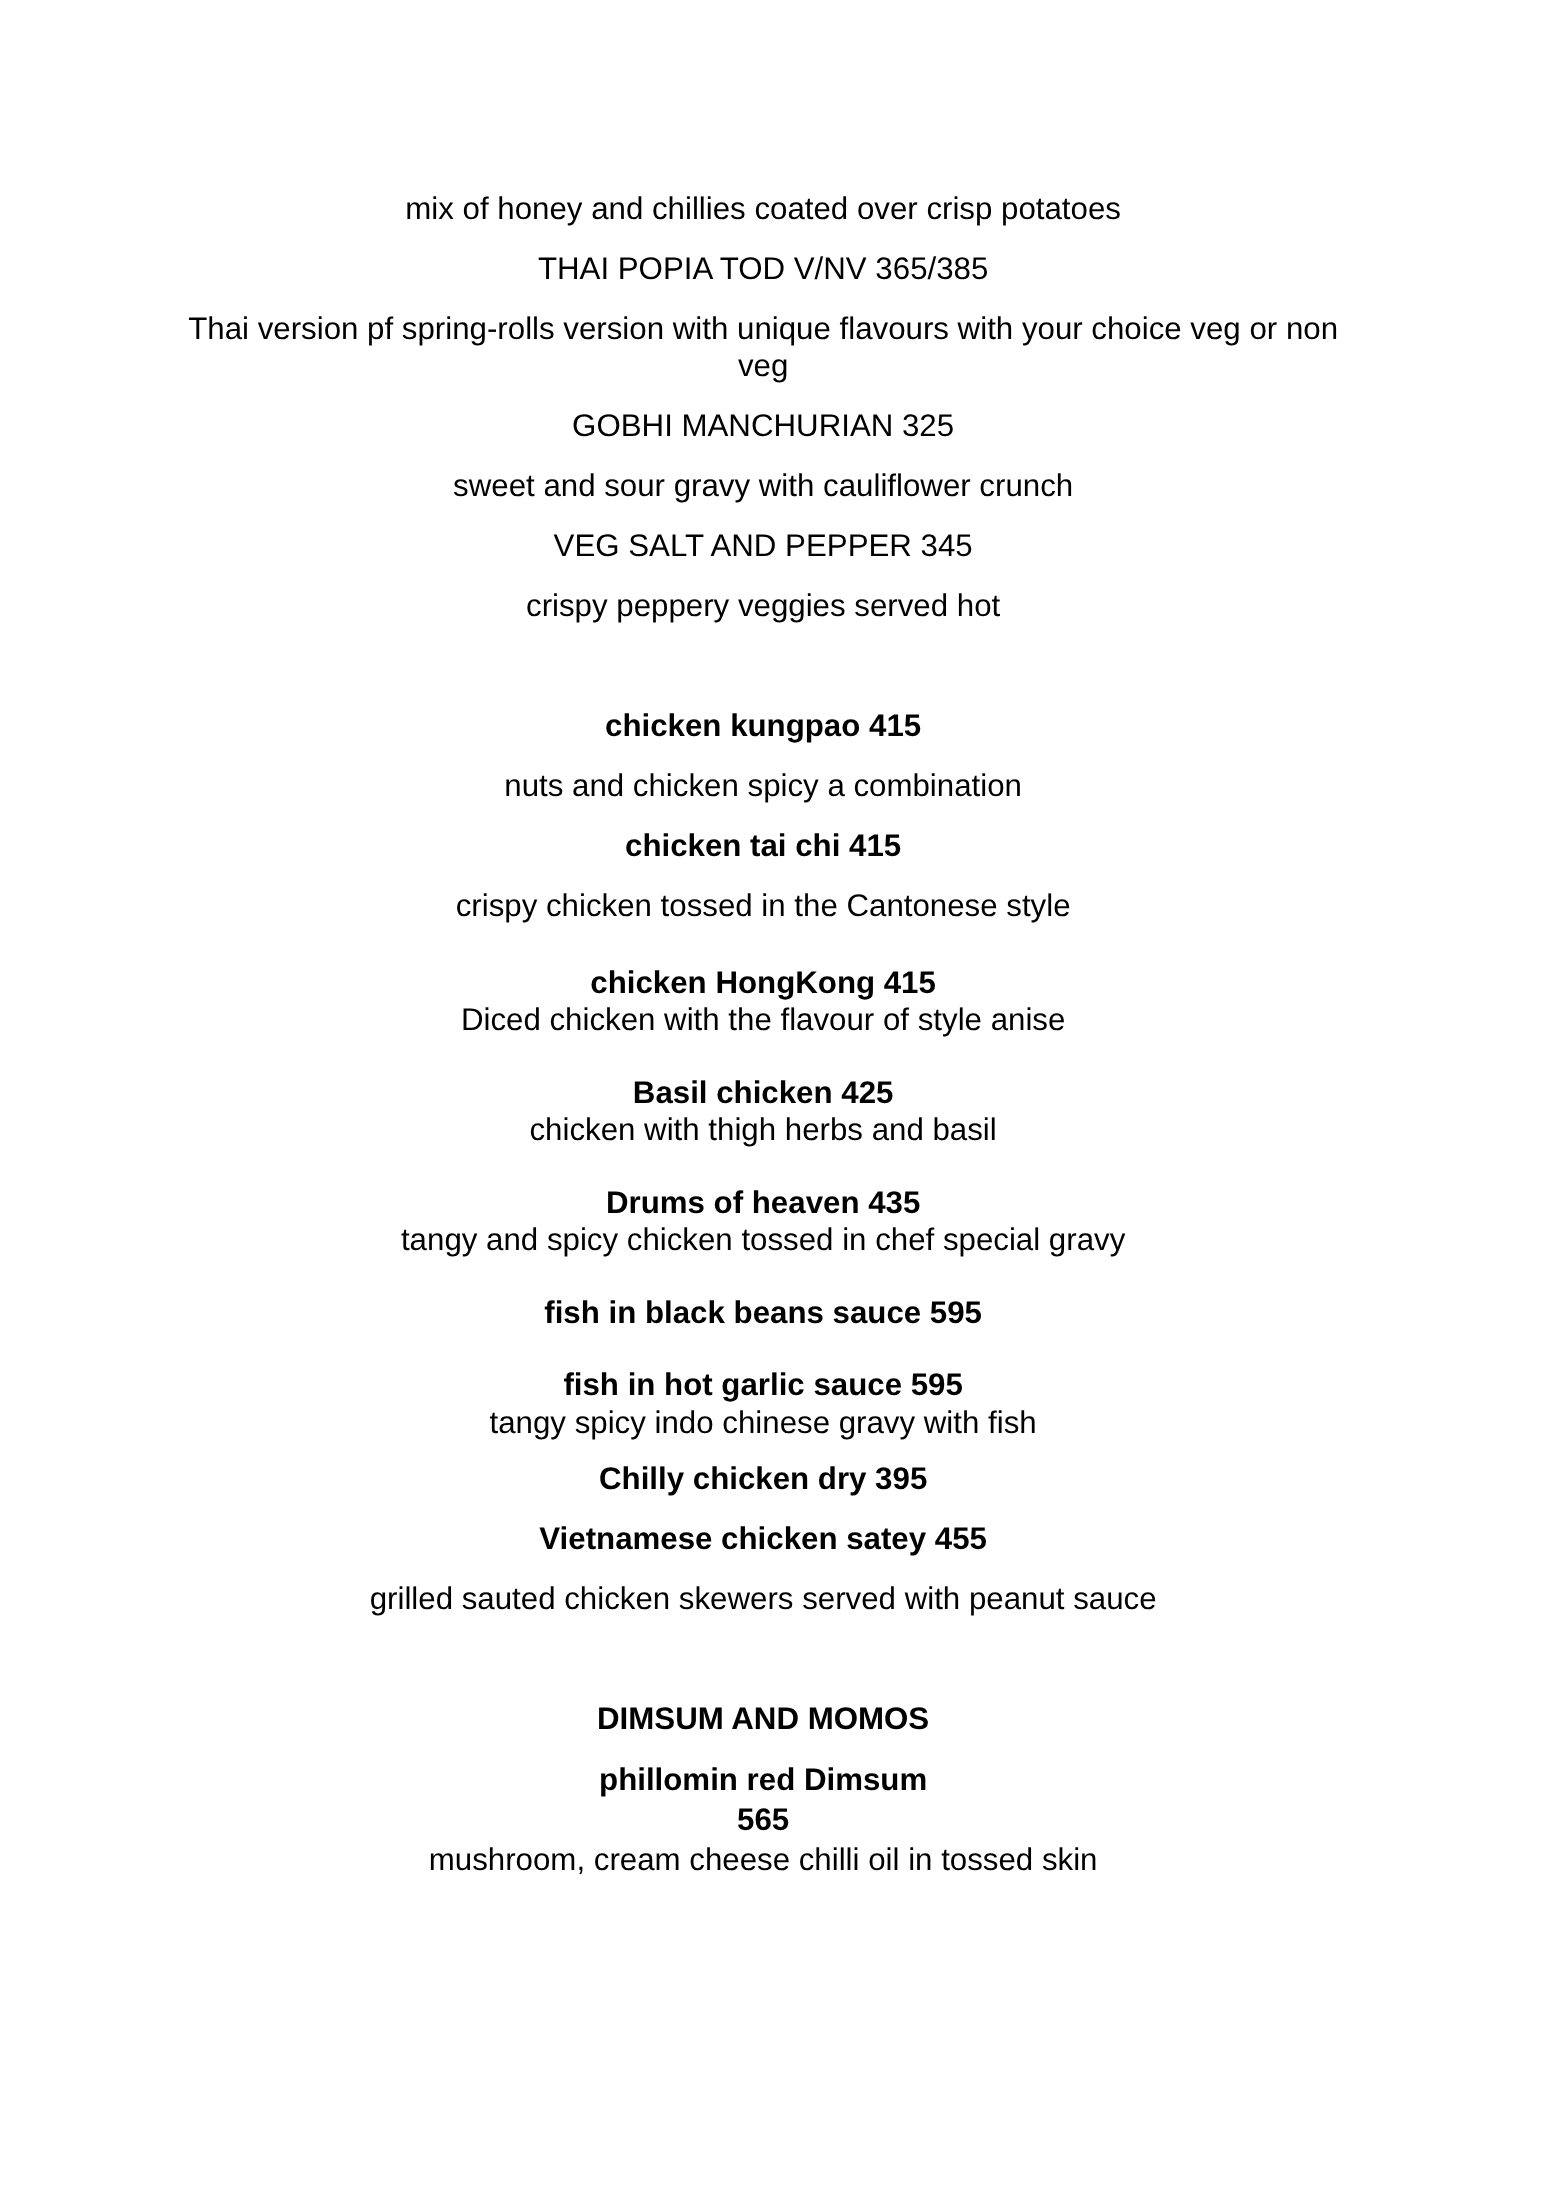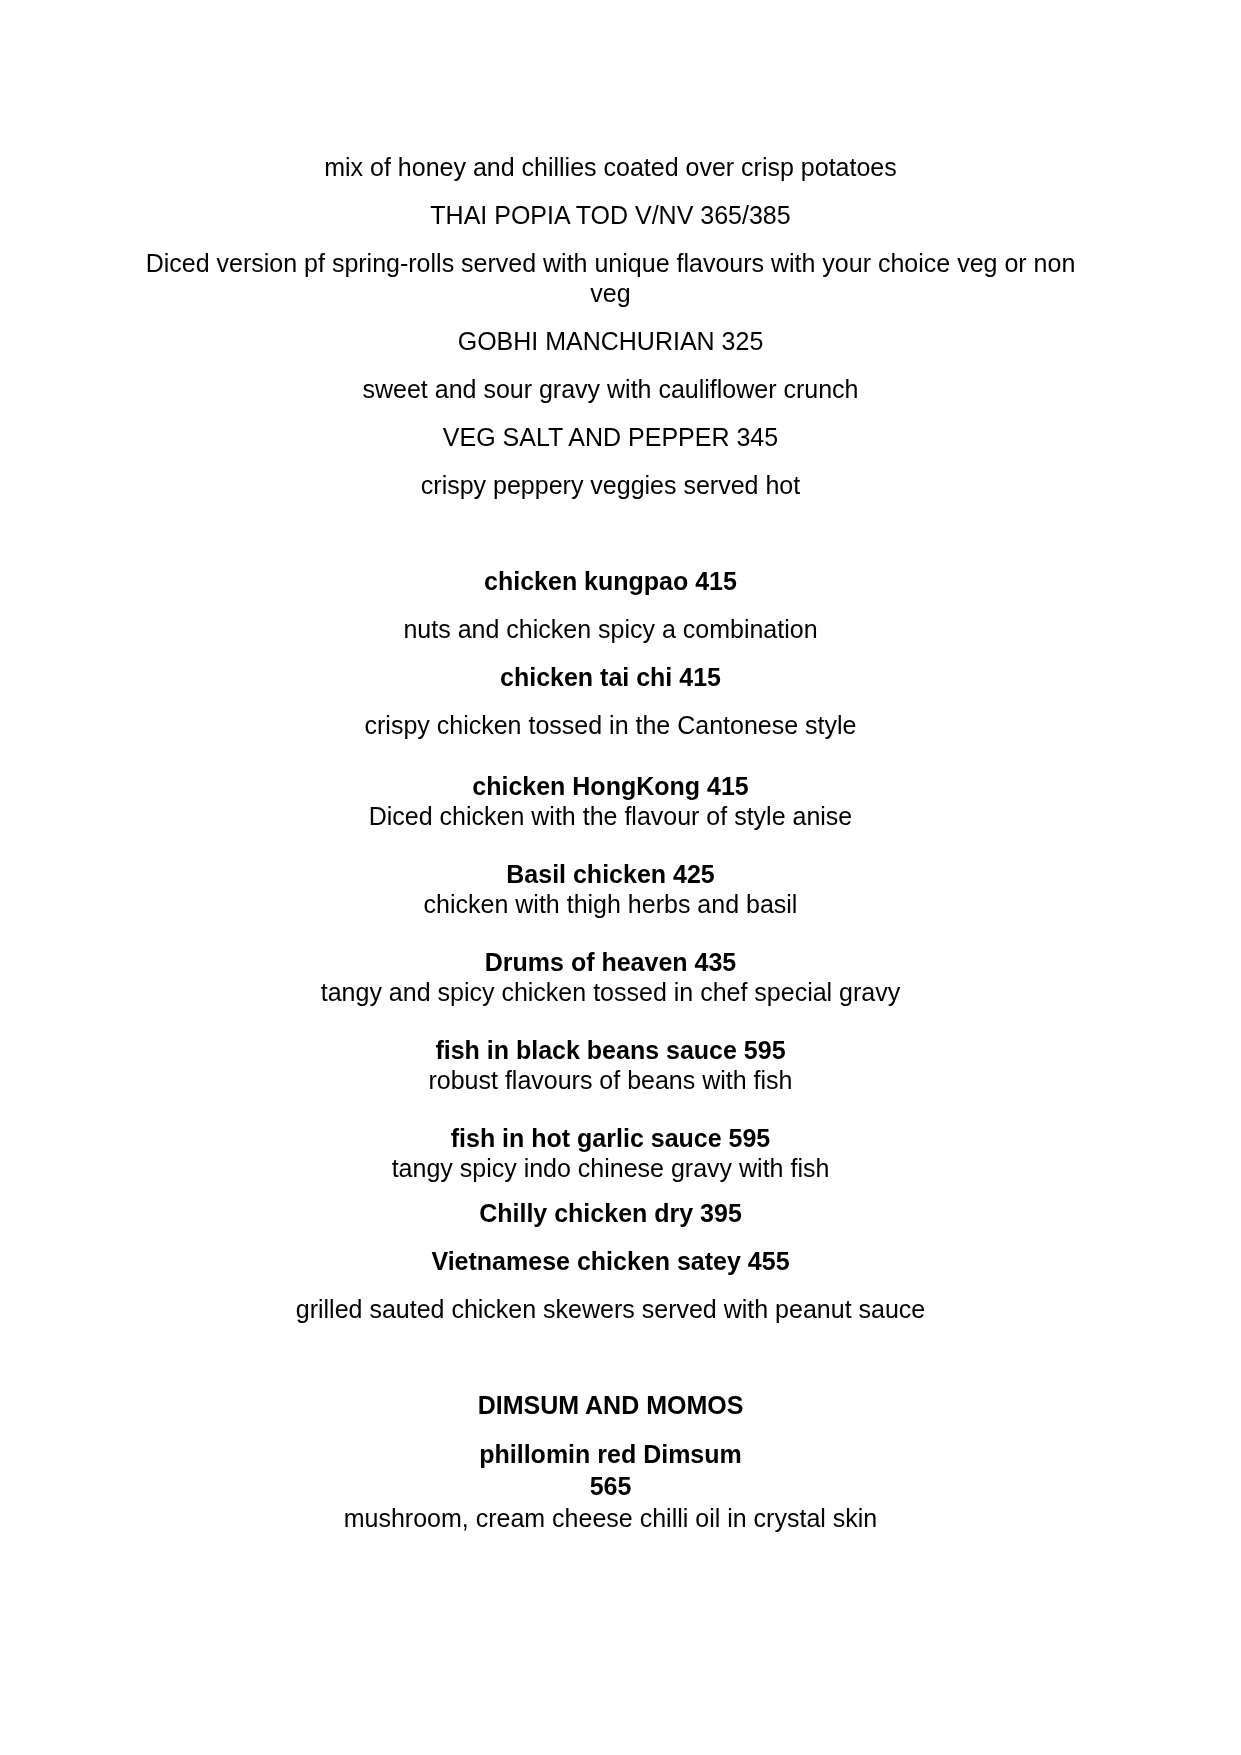--- a/index.html
+++ b/index.html
@@ -45,21 +45,21 @@
     line-height: 32px;
   }
 </style>
 </head>
 <body>
 
 <div class="content">
 
   <p class="para">mix of honey and chillies coated over crisp potatoes</p>
   <p class="para">THAI POPIA TOD V/NV 365/385</p>
-  <p class="para">Diced version pf spring-rolls served with unique flavours with your choice veg or non veg</p>
+  <p class="para">Thai version pf spring-rolls version with unique flavours with your choice veg or non veg</p>
   <p class="para">GOBHI MANCHURIAN 325</p>
   <p class="para">sweet and sour gravy with cauliflower crunch</p>
   <p class="para">VEG SALT AND PEPPER 345</p>
   <p class="para">crispy peppery veggies served hot</p>
 
   <div class="gap"></div>
 
   <p class="para bold">chicken kungpao 415</p>
   <p class="para">nuts and chicken spicy a combination</p>
   <p class="para bold">chicken tai chi 415</p>
@@ -72,34 +72,33 @@
   <p class="pair">
     <span class="bold">Basil chicken 425</span><br>
     <span>chicken with thigh herbs and basil</span>
   </p>
   <p class="pair">
     <span class="bold">Drums of heaven 435</span><br>
     <span>tangy and spicy chicken tossed in chef special gravy</span>
   </p>
   <p class="pair">
     <span class="bold">fish in black beans sauce 595</span><br>
-    <span>robust flavours of beans with fish</span>
   </p>
   <p class="pair">
     <span class="bold">fish in hot garlic sauce 595</span><br>
     <span>tangy spicy indo chinese gravy with fish</span>
   </p>
 
   <p class="para bold">Chilly chicken dry 395</p>
   <p class="para bold">Vietnamese chicken satey 455</p>
   <p class="para">grilled sauted chicken skewers served with peanut sauce</p>
 
   <div class="gap"></div>
 
   <p class="para bold">DIMSUM AND MOMOS</p>
 
   <p class="dimsum">
     <span class="bold">phillomin red Dimsum</span><br>
     <span class="bold">565</span>
   </p>
-  <p class="tight">mushroom, cream cheese chilli oil in crystal skin</p>
+  <p class="tight">mushroom, cream cheese chilli oil in tossed skin</p>
 
 </div>
 
 </body></html>

